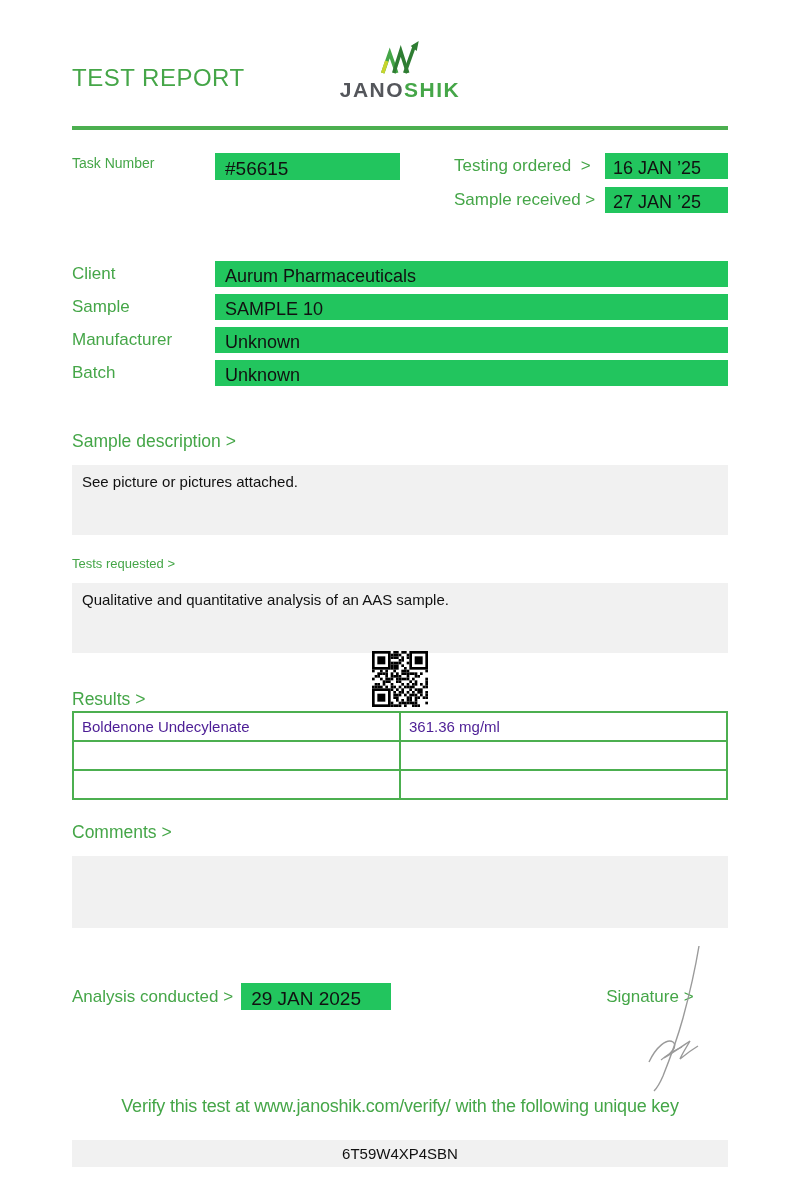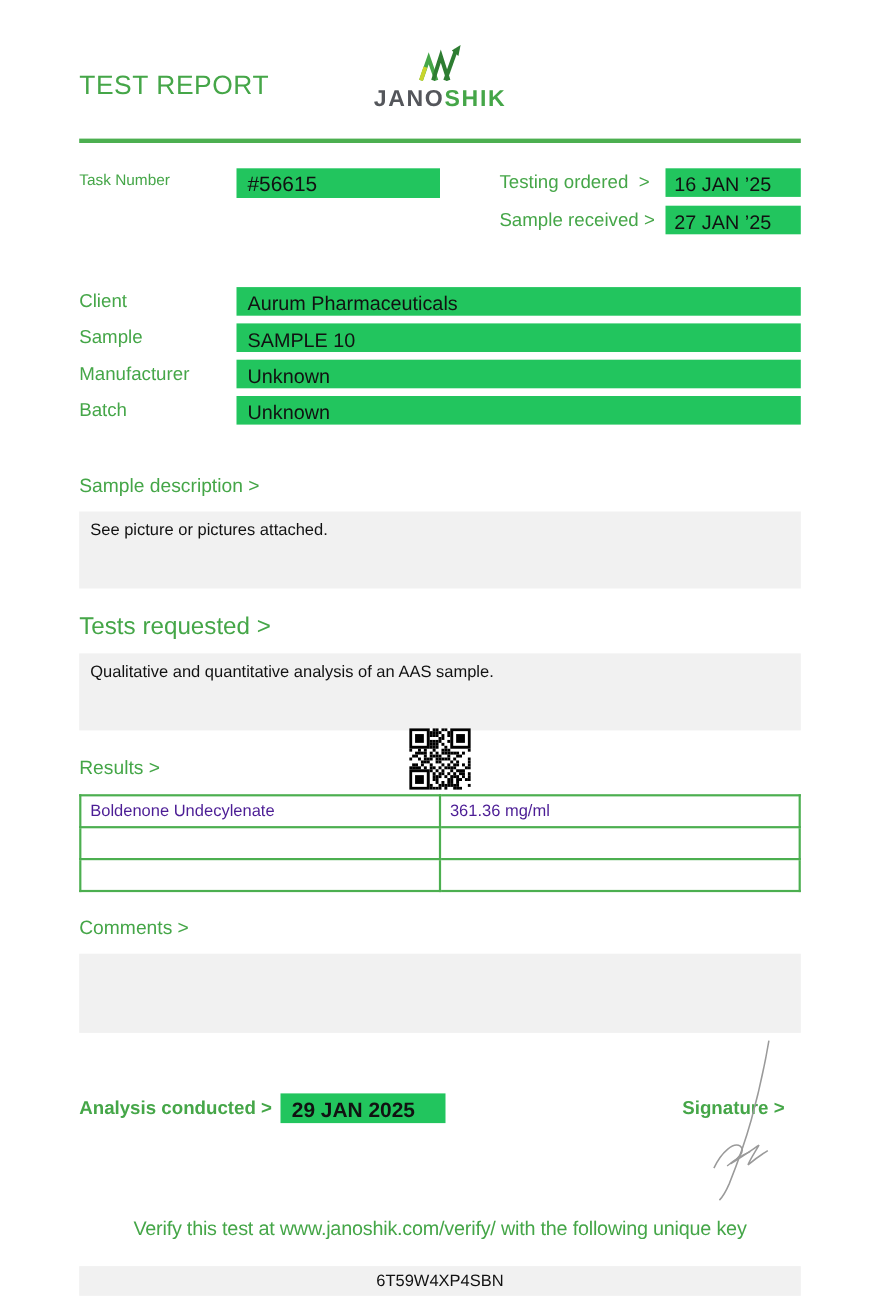--- a/index.html
+++ b/index.html
@@ -38,32 +38,32 @@
   .info-row .field { flex:1; height:26px; font-size:18px; }
 
   
   .section-label { margin-top:45px; }
   .box { margin-top:13px; height:70px; background:#f1f1f1; padding:8px 10px; font-size:15px; color:#111; }
   .section-label.tests { margin-top:21px; }
   .box.tests { margin-top:12px; }
 
   
   .results-zone { position:relative; height:56px; }
-  .results-zone .green-label { position:absolute; left:0; top:24px; }
+  .results-zone .green-label { position:absolute; left:0; top:36px; }
   .qr { position:absolute; left:50%; transform:translateX(-50%); top:-2px; width:56px; height:56px; }
   table.results { width:100%; border-collapse:collapse; margin-top:2px; }
   table.results td { border:2px solid #4caf50; height:29px; font-size:15px; padding-left:8px; color:#4c1d95; }
   table.results td.c0 { width:50%; }
 
   
   .section-label.comments { margin-top:22px; }
   .box.comments { margin-top:13px; height:72px; }
 
   
-  .footer-row { display:flex; align-items:center; margin-top:55px;font-weight:bold; }
+  .footer-row { display:flex; align-items:center; margin-top:55px; }
   .analysis-field { width:150px; height:27px; font-size:19px; margin-left:8px; }
   .sig-label { margin-left:215px; font-size:17px; }
   .signature { position:absolute; right:88px; top:942px; }
 
   .verify { margin-top:86px; text-align:center; color:#45a648; font-size:18px; letter-spacing:-.2px; white-space:nowrap; }
   .key-bar { margin-top:23px; height:27px; background:#f1f1f1; display:flex; align-items:center; justify-content:center; font-size:15px; color:#111; }
 </style>
 </head>
 <body>
 
@@ -133,21 +133,21 @@
       <span class="green-label">Batch</span>
       <div class="field">
           <span>Unknown</span>
         </div>
     </div>
   </div>
 
   <div class="green-label section-label" style="font-size:17.5px;">Sample description &gt;</div>
   <div class="box">See picture or pictures attached.</div>
 
-  <div class="green-label section-label tests" style="font-size:22px;">Tests requested &gt;</div>
+  <div class="green-label section-label tests" style="font-size:13px;">Tests requested &gt;</div>
   <div class="box tests">Qualitative and quantitative analysis of an AAS sample.</div>
 
   <div class="results-zone">
     <span class="green-label" style="font-size:17.5px;">Results &gt;</span>
     <div class="qr"><svg width="56" height="56" viewBox="0 0 56 56">
           <rect width="56" height="56" fill="#fff"></rect>
           <g fill="#000">
             <rect x="21.33" y="0.00" width="2.67" height="2.67"></rect>
             <rect x="24.00" y="0.00" width="2.67" height="2.67"></rect>
             <rect x="29.33" y="0.00" width="2.67" height="2.67"></rect>

